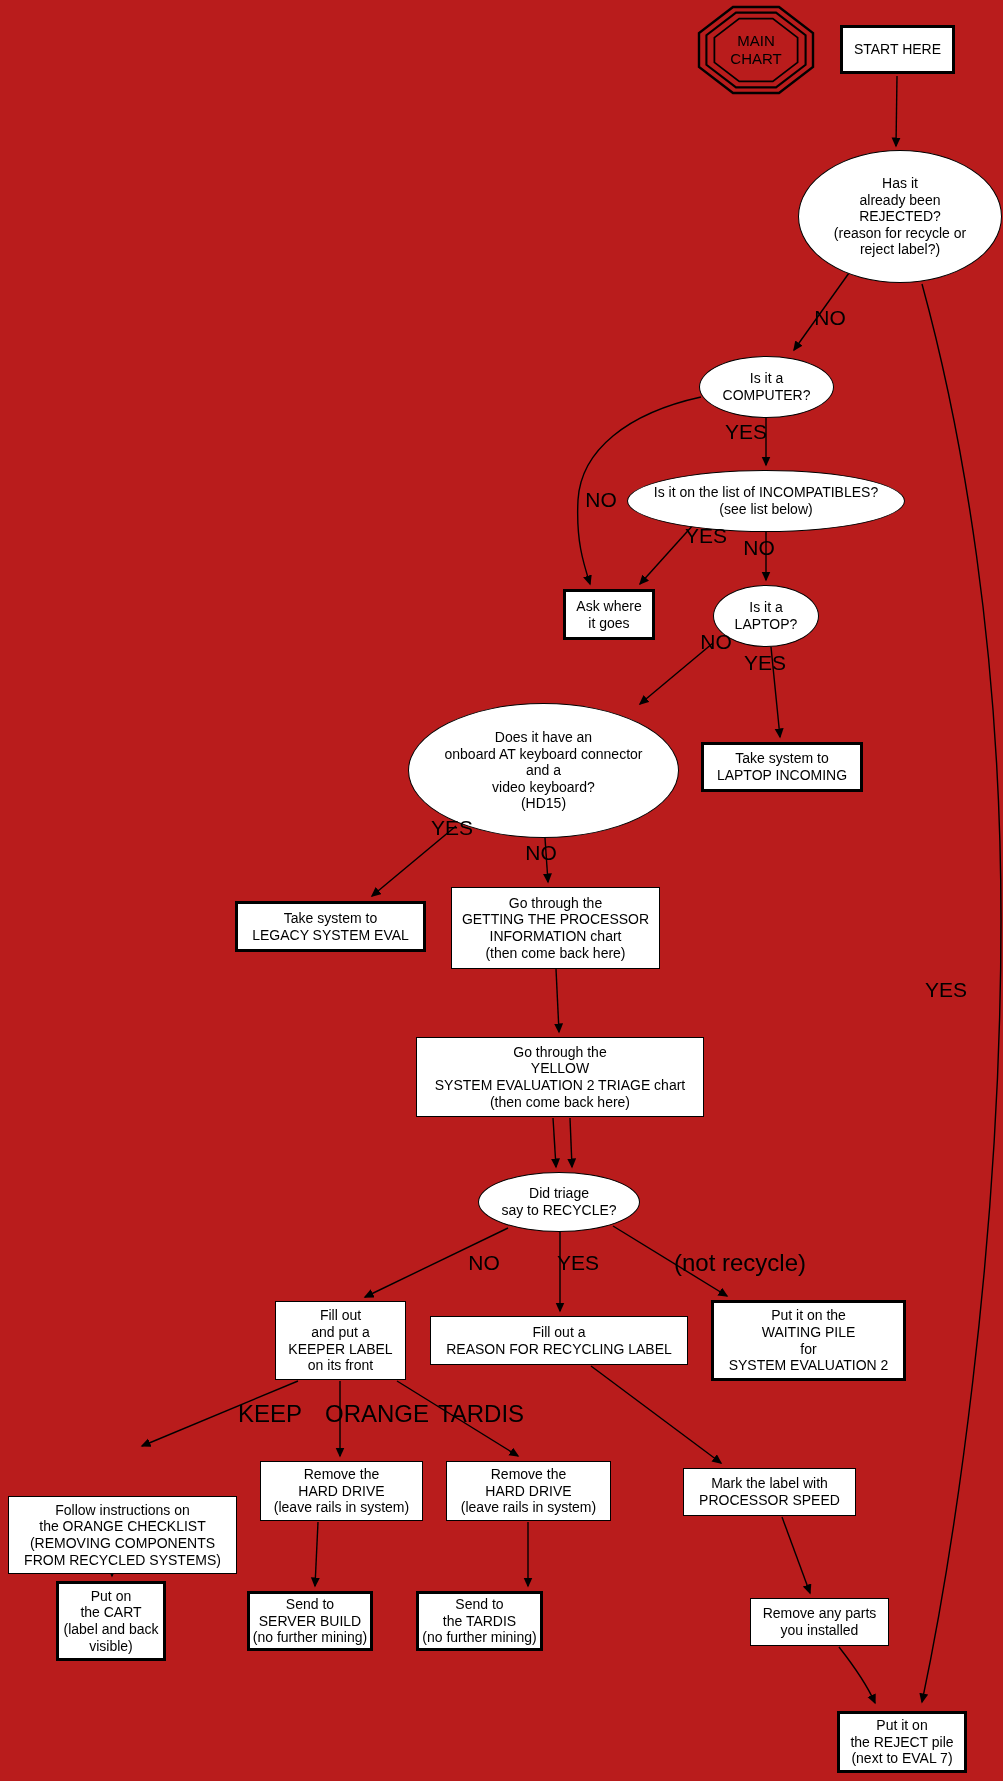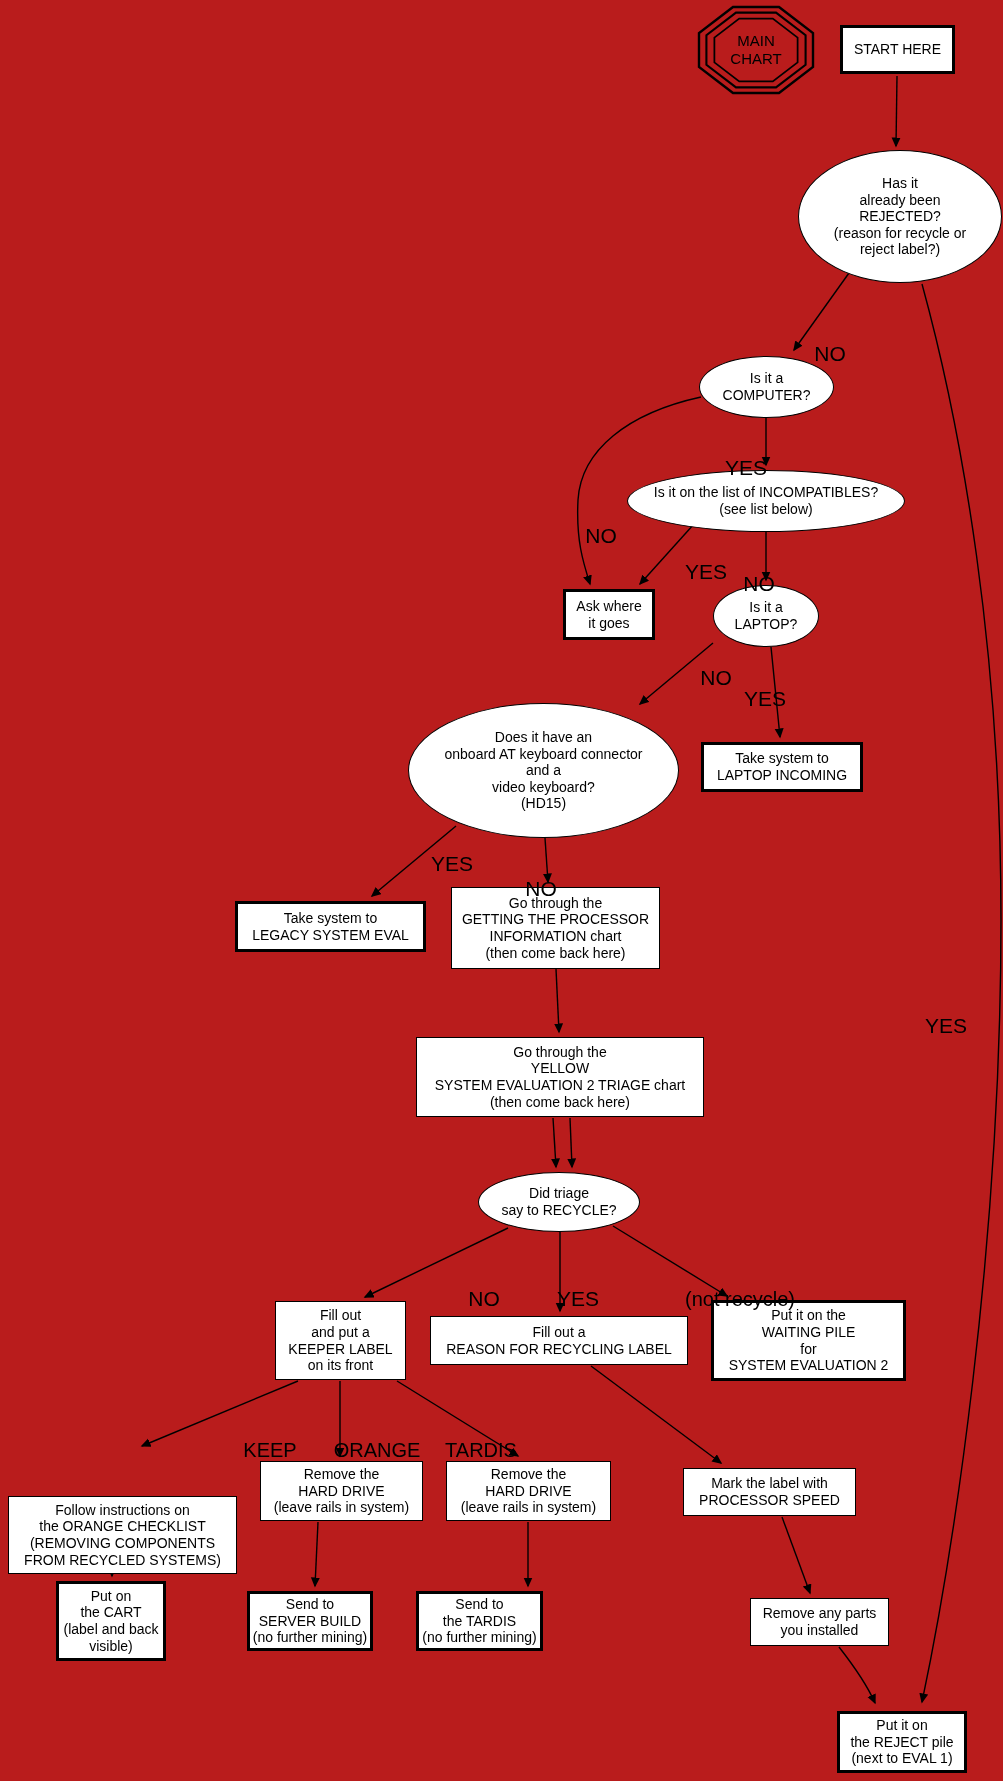--- a/index.html
+++ b/index.html
@@ -11,23 +11,23 @@
   .node {
     position:absolute; display:flex; align-items:center; justify-content:center;
     text-align:center; white-space:pre-line; font-size:14px; line-height:1.18;
     background:#ffffff; box-sizing:border-box;
   }
   .box-thin  { border:1.5px solid #000; }
   .box-thick { border:3.5px solid #000; }
   .ellipse   { border:1.2px solid #000; border-radius:50%; }
   .elabel {
     position:absolute; transform:translate(-50%,-50%);
-    font-size:21px; white-space:nowrap; background:transparent;margin-top:36px;
+    font-size:21px; white-space:nowrap; background:transparent;
   }
-  .small-elabel { font-size:20px; }
+  .small-elabel { font-size:24px; }
   #badge { position:absolute; left:697px; top:5px; width:118px; height:90px; }
   #badge svg { position:absolute; left:0; top:0; }
   #badge .badge-text {
     position:absolute; left:0; top:0; width:118px; height:90px;
     display:flex; align-items:center; justify-content:center;
     text-align:center; white-space:pre-line; font-size:15px; line-height:1.2;
   }
 </style>
 </head>
 <body>
@@ -165,21 +165,21 @@
 
   <div class="node box-thick" style="left:416px;top:1591px;width:127px;height:60px;">Send to
 the TARDIS
 (no further mining)</div>
 
   <div class="node box-thin" style="left:750px;top:1598px;width:139px;height:48px;">Remove any parts
 you installed</div>
 
   <div class="node box-thick" style="left:837px;top:1711px;width:130px;height:62px;">Put it on
 the REJECT pile
-(next to EVAL 1)</div>
+(next to EVAL 7)</div>
 
   <div class="elabel" style="left:830px;top:318px;">NO</div>
   <div class="elabel" style="left:946px;top:990px;">YES</div>
   <div class="elabel" style="left:746px;top:432px;">YES</div>
   <div class="elabel" style="left:601px;top:500px;">NO</div>
   <div class="elabel" style="left:706px;top:536px;">YES</div>
   <div class="elabel" style="left:759px;top:548px;">NO</div>
   <div class="elabel" style="left:716px;top:642px;">NO</div>
   <div class="elabel" style="left:765px;top:663px;">YES</div>
   <div class="elabel" style="left:452px;top:828px;">YES</div>

